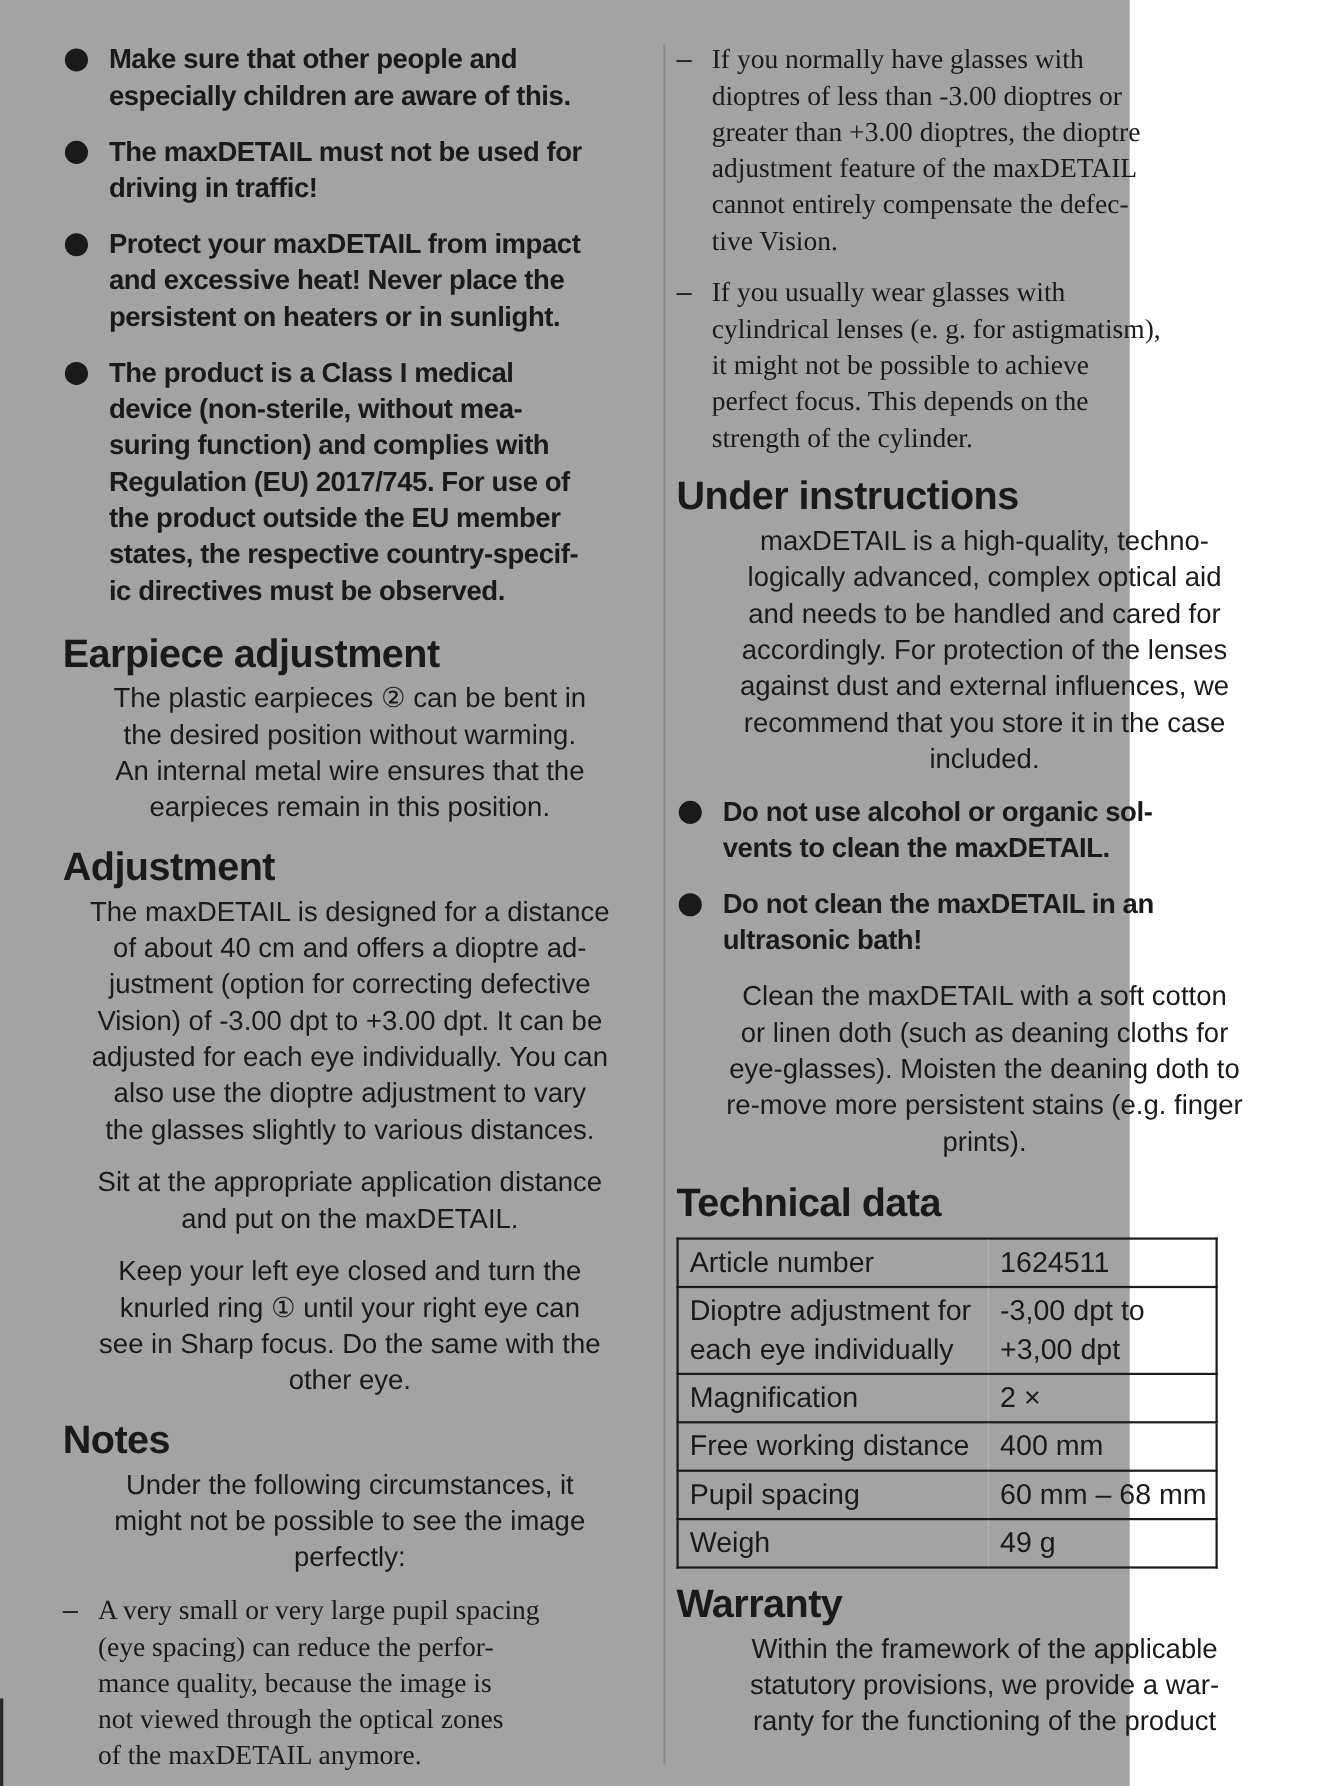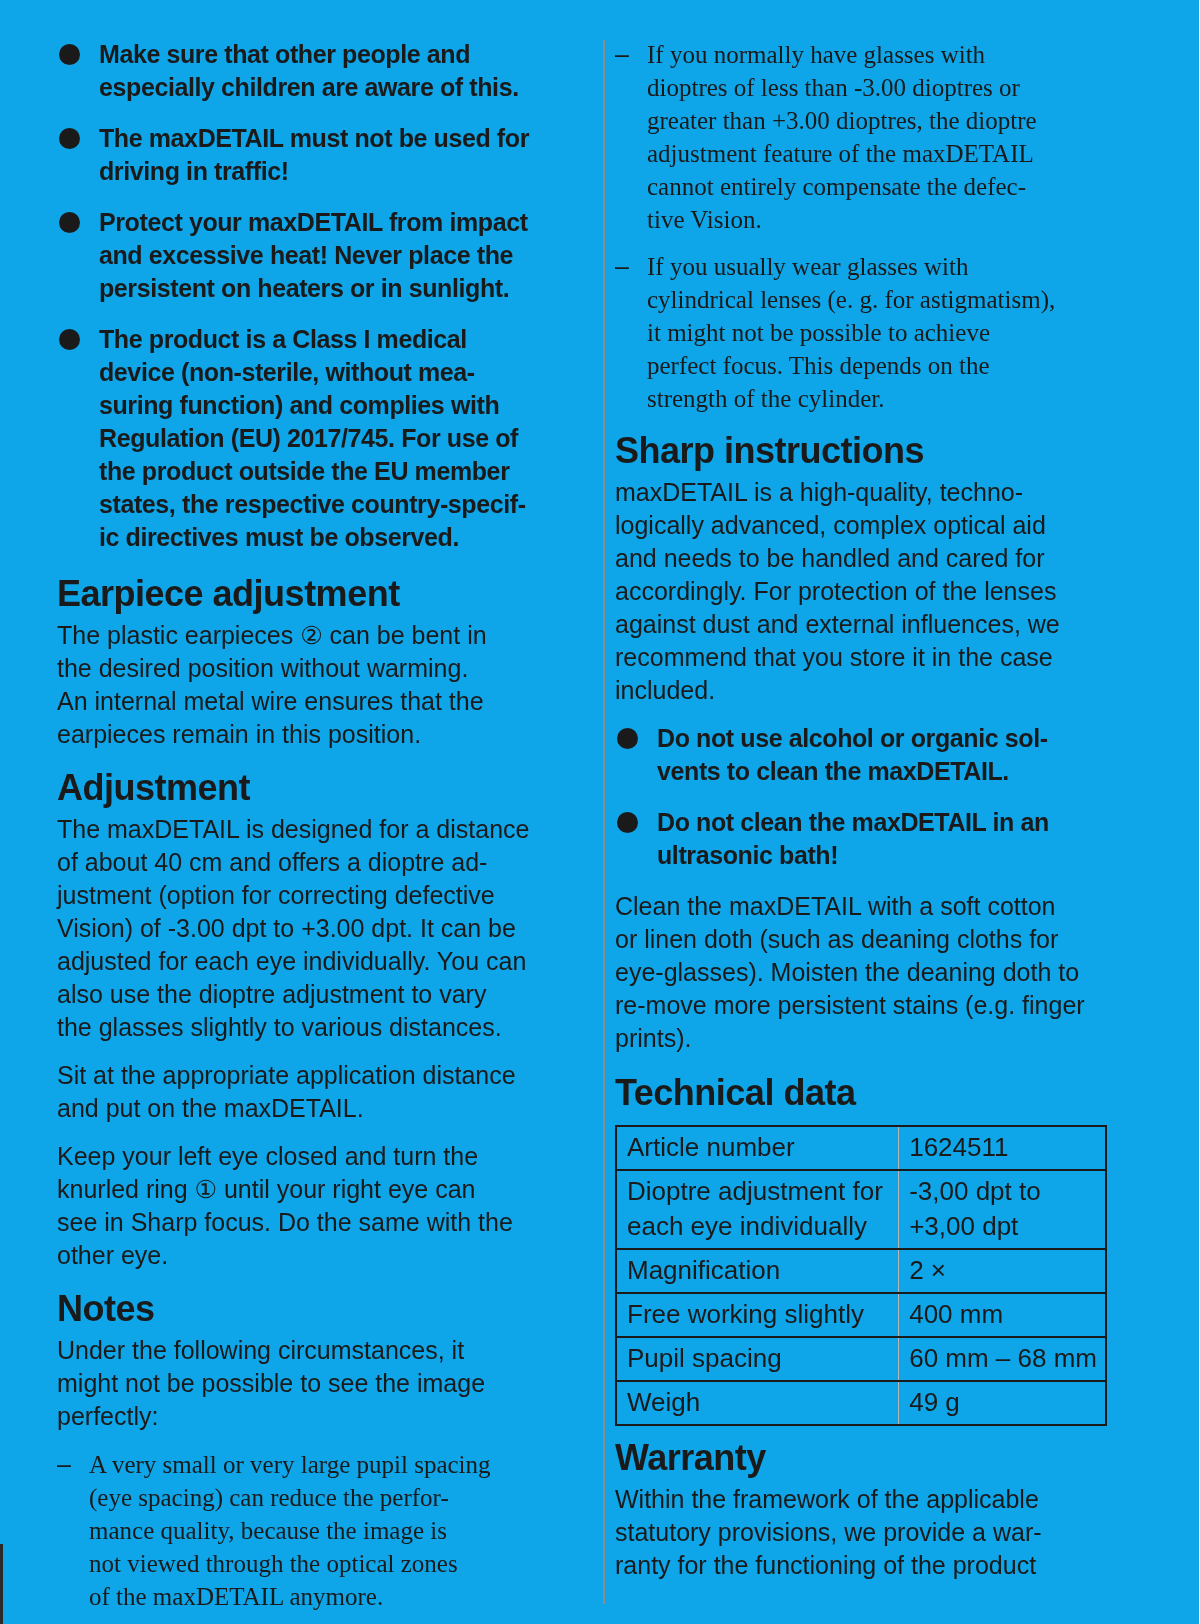--- a/index.html
+++ b/index.html
@@ -4,39 +4,40 @@
 <style>
   * { margin: 0; padding: 0; box-sizing: border-box; }
   html, body { background: #ffffff; }
   body {
     width: 1200px; height: 1624px;
     font-family: "Liberation Sans", "DejaVu Sans", sans-serif;
     color: #1a1a1a;
     position: relative;
     overflow: hidden;
   }
-  .page { position: relative; width: 1199px; height: 1624px; background: #0ea5e9; }
+  .page { position: relative; width: 1027px; height: 1624px; background: #a3a3a3; }
 
   .divider {
     position: absolute; left: 603px; top: 40px;
     width: 2px; height: 1564px; background: #8c8c8c;
   }
   .edge-line {
     position: absolute; left: 0; top: 1544px;
     width: 3px; height: 80px; background: #2a2a2a;
   }
 
   .col { position: absolute; top: 38px; }
   .col-left  { left: 57px;  width: 522px; }
   .col-right { left: 615px; width: 560px; }
 
   p.body {
     font-size: 25px; line-height: 33px;
     margin: 0 0 15px 0;
     white-space: pre;
+    text-align: center;
   }
 
   h2 {
     font-size: 36px; line-height: 44px;
     font-weight: 700; letter-spacing: -0.5px;
     margin: 6px 0 3px 0;
   }
   h2.mt { margin-top: 16px; }
 
   .bullet-item { display: flex; margin: 0 0 18px 0; }
@@ -164,21 +165,21 @@
     </div>
     <div class="dash-item">
       <span class="dash">–</span>
       <div class="dtxt">If you usually wear glasses with
 cylindrical lenses (e. g. for astigmatism),
 it might not be possible to achieve
 perfect focus. This depends on the
 strength of the cylinder.</div>
     </div>
 
-    <h2>Sharp instructions</h2>
+    <h2>Under instructions</h2>
     <p class="body">maxDETAIL is a high-quality, techno-
 logically advanced, complex optical aid
 and needs to be handled and cared for
 accordingly. For protection of the lenses
 against dust and external influences, we
 recommend that you store it in the case
 included.</p>
 
     <div class="bullet-item" style="margin-top:6px;">
       <span class="dot"></span>
@@ -209,21 +210,21 @@
           <td class="label">Dioptre adjustment for
 each eye individually</td>
           <td class="value">-3,00 dpt to
 +3,00 dpt</td>
         </tr>
         <tr>
           <td class="label">Magnification</td>
           <td class="value">2 ×</td>
         </tr>
         <tr>
-          <td class="label">Free working slightly</td>
+          <td class="label">Free working distance</td>
           <td class="value">400 mm</td>
         </tr>
         <tr>
           <td class="label">Pupil spacing</td>
           <td class="value">60 mm – 68 mm</td>
         </tr>
         <tr>
           <td class="label">Weigh</td>
           <td class="value">49 g</td>
         </tr>

